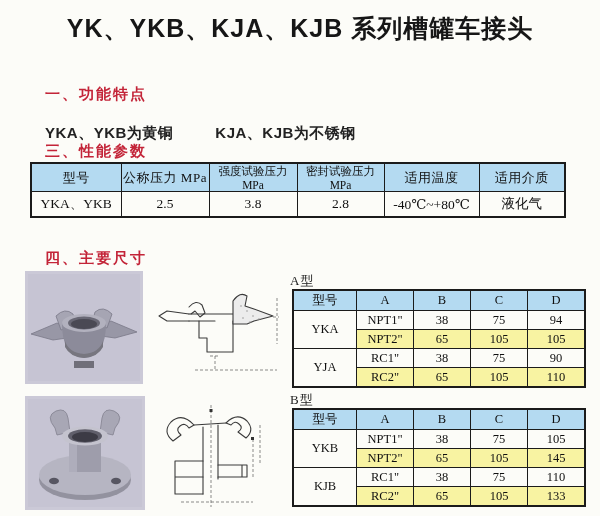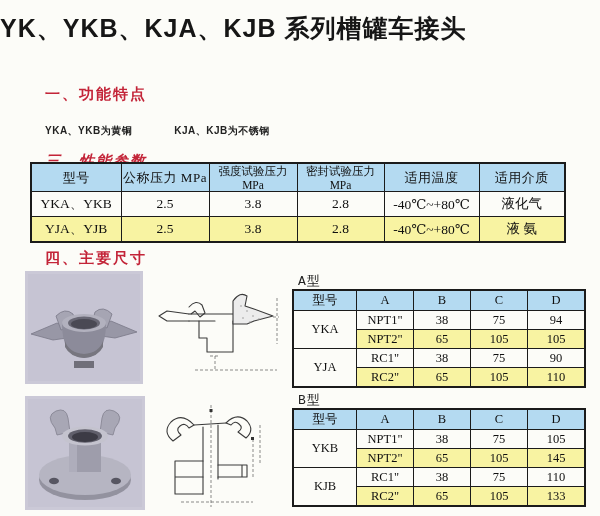--- a/index.html
+++ b/index.html
@@ -2,54 +2,54 @@
 <html><head>
 <meta charset="utf-8">
 <style>
   html,body{margin:0;padding:0;}
   .page{
     position:relative;width:600px;height:516px;background:#fcfcf8;
     font-family:"Liberation Sans","DejaVu Sans",sans-serif;color:#1c1c1c;
     overflow:hidden;
   }
   .title{
-    position:absolute;top:12px;left:0;width:600px;text-align:left;
+    position:absolute;top:12px;left:0;width:600px;text-align:center;
     font-size:25px;font-weight:bold;color:#161616;letter-spacing:1px;
   }
   .sec-heading{
     position:absolute;left:45px;font-size:15px;font-weight:bold;color:#c32438;
     letter-spacing:2px;white-space:nowrap;
   }
-  .h1{top:42px;margin-top:43px;} .h2{top:107px;} .h3{top:152px;font-style:italic;} .h4{top:249px;}
+  .h1{top:42px;margin-top:43px;} .h2{top:107px;} .h3{top:142px;} .h4{top:249px;}
   .para{
     position:absolute;left:8px;top:66px;width:586px;font-size:15px;line-height:20px;
     font-weight:600;text-indent:31px;letter-spacing:0.5px;color:#222;
   }
   .materials{
-    position:absolute;left:45px;top:124px;font-size:10px;font-weight:600;color:#222;
+    position:absolute;left:45px;top:124px;font-size:15px;font-weight:600;color:#222;
     letter-spacing:0.5px;white-space:nowrap;
   }
   .materials .gap{display:inline-block;width:42px;}
   table{border-collapse:collapse;table-layout:fixed;padding-left:8px;}
   th,td{border:1px solid #1b1b1b;text-align:center;padding:0;overflow:hidden;
         font-family:"Liberation Serif","DejaVu Serif",serif;color:#101010;}
   .perf{position:absolute;left:30px;top:162px;width:534px;border:2px solid #1b1b1b;}
   .perf th{background:#b4daf1;height:27px;font-size:13px;font-weight:normal;letter-spacing:0.5px;}
   .perf th.small{font-size:11.5px;letter-spacing:0;}
   .perf td{height:24px;font-size:13.5px;}
   .yellow{background:#f8f3a2;}
   .dim{position:absolute;width:286px;border:2px solid #1b1b1b;}
   .dim-a{left:292px;top:289px;}
   .dim-b{left:292px;top:408px;}
   .dim th{background:#b4daf1;height:19px;font-size:12.5px;font-weight:normal;}
   .dim td{height:18px;font-size:12.5px;}
   .dim .c0{width:62px;} .dim .cn{width:56px;}
   .dim-label{
-    position:absolute;font-size:13px;font-family:Liberation Mono, monospace;
-    color:#222;letter-spacing:1px;margin-left:8px;
+    position:absolute;font-size:13px;font-family:Liberation Serif, serif;
+    color:#222;letter-spacing:1px;
   }
   .lbl-a{left:290px;top:272px;} .lbl-b{left:290px;top:391px;}
   .photo{position:absolute;line-height:0;}
   .photo-a{left:25px;top:271px;} .photo-b{left:25px;top:396px;}
   .draw{position:absolute;line-height:0;}
   .draw-a{left:155px;top:278px;} .draw-b{left:150px;top:397px;}
 </style>
 </head>
 <body>
 
@@ -84,28 +84,20 @@
       <th>适用介质</th>
     </tr>
     <tr>
       <td>YKA、YKB</td>
       <td>2.5</td>
       <td>3.8</td>
       <td>2.8</td>
       <td>-40℃~+80℃</td>
       <td>液化气</td>
     </tr>
-    <tr class="yellow">
-      <td>YJA、YJB</td>
-      <td>2.5</td>
-      <td>3.8</td>
-      <td>2.8</td>
-      <td>-40℃~+80℃</td>
-      <td>液  氨</td>
-    </tr>
   </tbody>
     </table>
 
   <div class="sec-heading h4">四、主要尺寸</div>
 
   <div class="photo photo-a">
     <svg width="118" height="113" viewBox="0 0 118 113">
       <rect width="118" height="113" fill="#cbc9d7"></rect>
       <rect x="3" y="3" width="112" height="107" fill="#c6c4d3"></rect>
       <path d="M6,63 L32,52 L42,56 L42,67 L28,69 Z" fill="#9897a6" stroke="#7a7988" stroke-width="0.8"></path>

